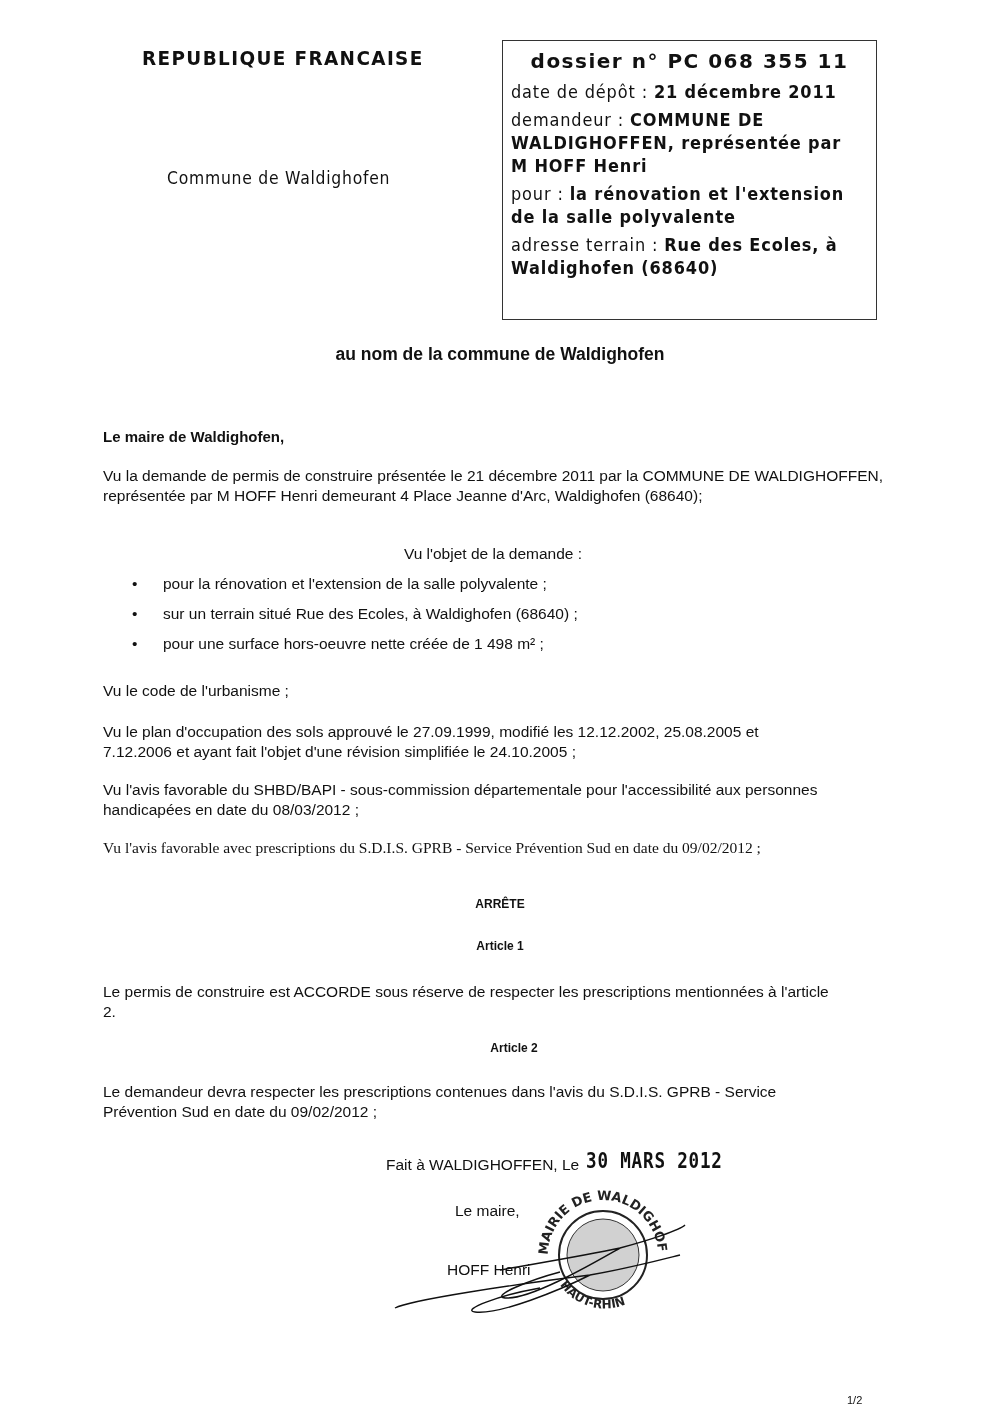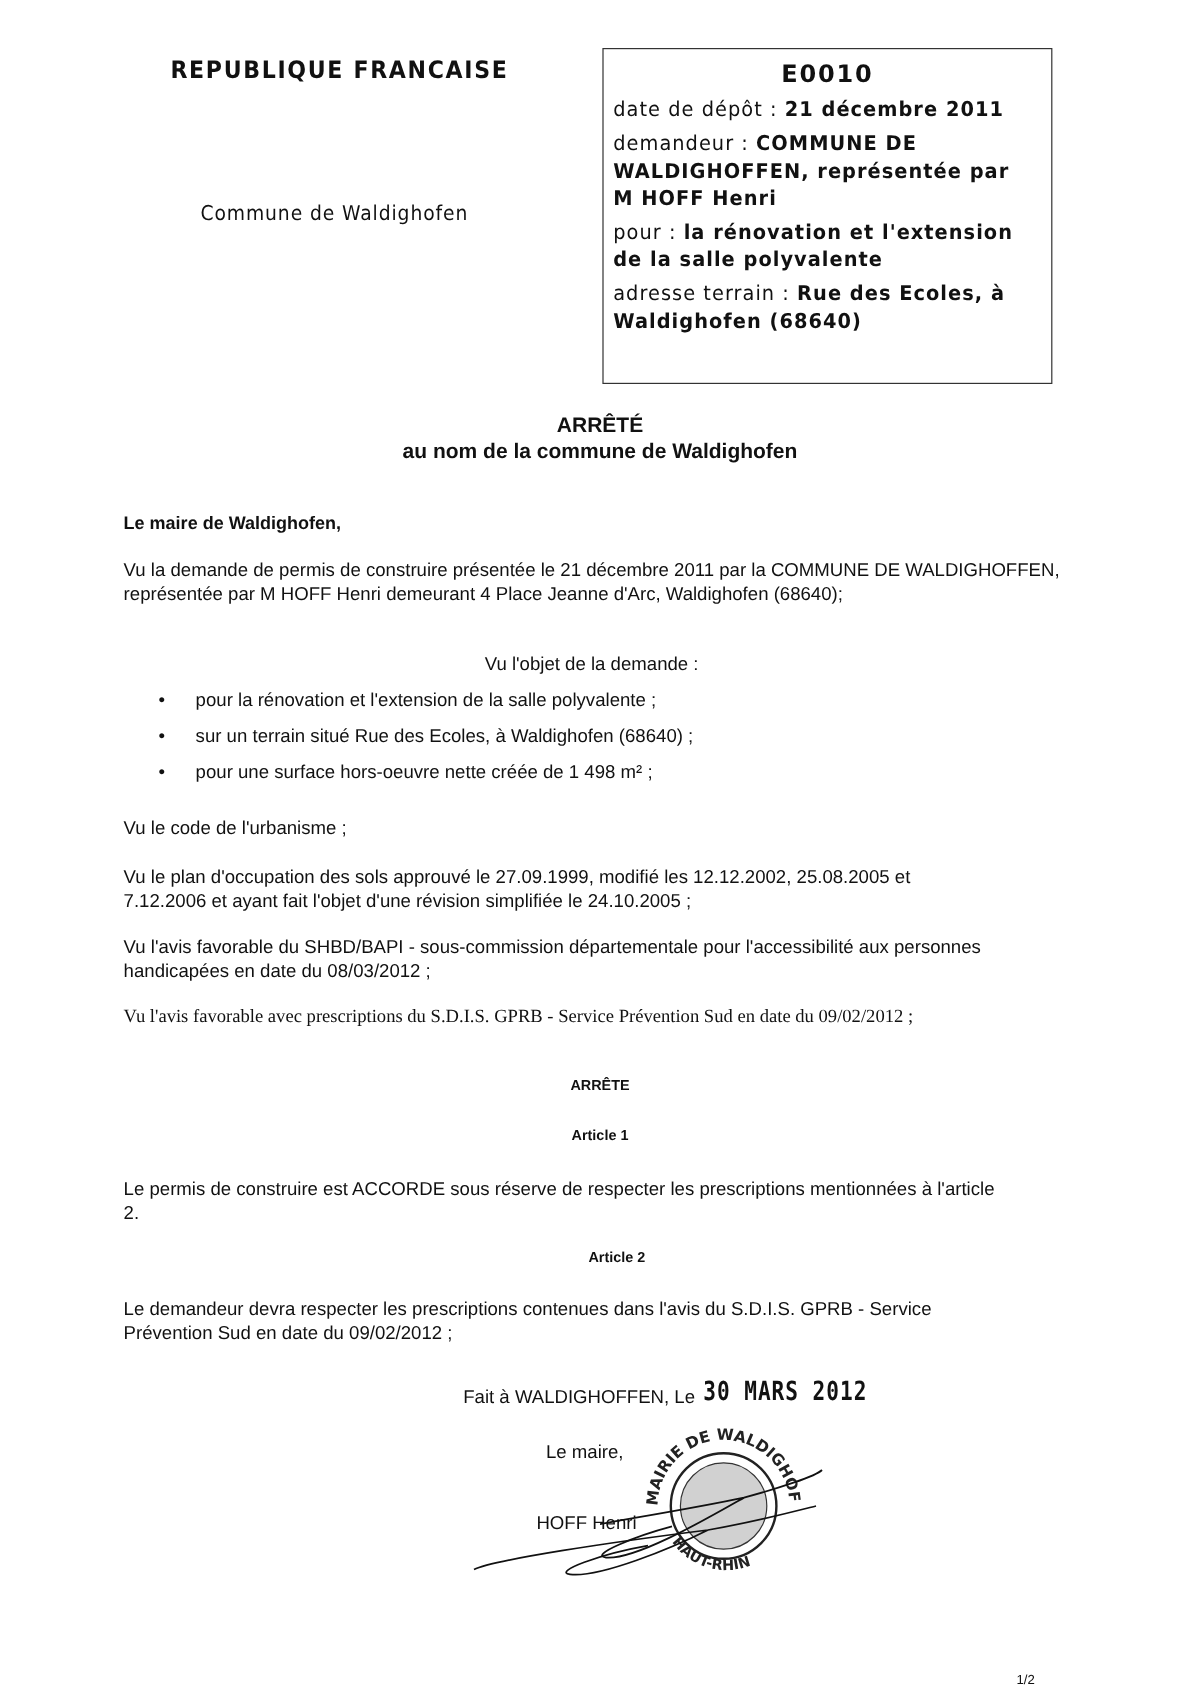--- a/index.html
+++ b/index.html
@@ -27,42 +27,41 @@
   .pagenum { left: 847px; top: 1354px; font-size: 11px; margin-top: 40px; }
 </style>
 </head>
 <body>
 
 <div class="abs rep">REPUBLIQUE FRANCAISE</div>
 <div class="abs commune">Commune de Waldighofen</div>
 
 <div class="abs box">
   <div class="dossier">
-    <div>E0010</div>
+    <div>dossier n° PC 068 355 11</div>
   </div>
   <div class="line">
     <span>date de dépôt : </span><b>21 décembre 2011</b>
   </div>
   <div class="line" style="line-height:23px;">
     <div><span>demandeur : </span><b>COMMUNE DE</b></div>
     <div><b>WALDIGHOFFEN, représentée par</b></div>
     <div><b>M HOFF Henri</b></div>
   </div>
   <div class="line" style="line-height:23px;">
     <div><span>pour : </span><b>la rénovation et l'extension</b></div>
     <div><b>de la salle polyvalente</b></div>
   </div>
   <div class="line" style="line-height:23px;">
     <div><span>adresse terrain : </span><b>Rue des Ecoles, à</b></div>
     <div><b>Waldighofen (68640)</b></div>
   </div>
 </div>
 
 <div class="abs title t1">
-  <div>ARRÊTÉ</div>
   <div>au nom de la commune de Waldighofen</div>
 </div>
 
 <div class="abs maire">Le maire de Waldighofen,</div>
 
 <div class="abs para justify" style="top:466px;">Vu la demande de permis de construire présentée le 21 décembre 2011 par la COMMUNE DE WALDIGHOFFEN, représentée par M HOFF Henri demeurant 4 Place Jeanne d'Arc, Waldighofen (68640);</div>
 <div class="abs para" style="top:544px;text-align:center;">Vu l'objet de la demande :</div>
 
 <div class="abs bullet" style="top:575px;"><span class="dot">•</span><span>pour la rénovation et l'extension de la salle polyvalente ;</span></div>
 <div class="abs bullet" style="top:605px;"><span class="dot">•</span><span>sur un terrain situé Rue des Ecoles, à Waldighofen (68640) ;</span></div>

